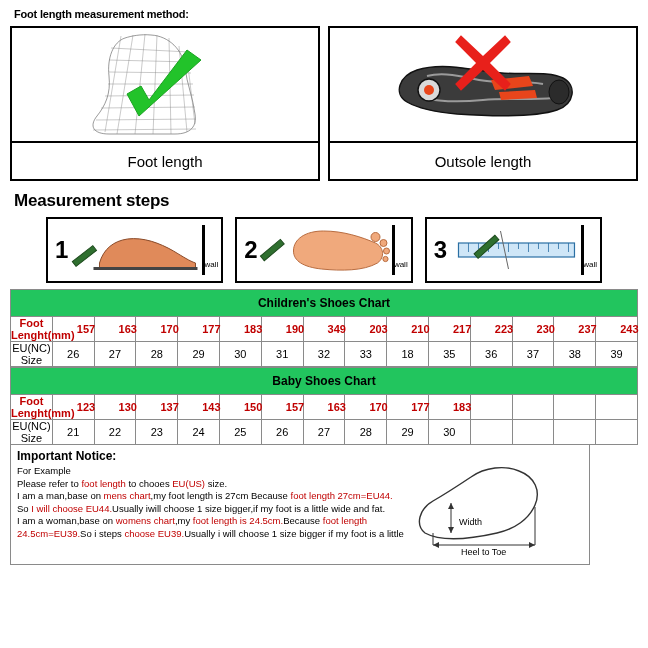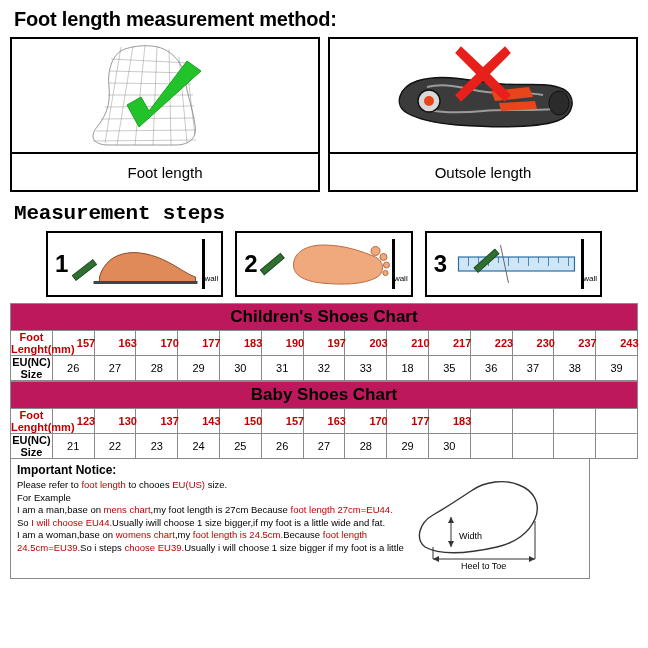--- a/index.html
+++ b/index.html
@@ -8,27 +8,26 @@
     background:#ffffff;
     font-family:"Liberation Sans", sans-serif;
     color:#000;
     overflow:hidden;
     position:relative;
   }
   .wrap{width:648px;height:648px;position:relative;}
 
   
   .h-title{
-    font-size:20px;font-weight:bold;letter-spacing:-0.2px;
+    font-size:11px;font-weight:bold;letter-spacing:-0.2px;
     margin:8px 0 0 14px;
   }
   .h-title2{
-    font-size:21px;font-weight:bold;letter-spacing:-0.2px;
+    font-size:17px;font-weight:bold;letter-spacing:-0.2px;
     margin:10px 0 0 14px;
-    font-family:Liberation Mono, monospace;
   }
 
   
   .method-row{
     display:flex;gap:8px;margin:6px 10px 0 10px;
   }
   .method-cell{
     flex:1;border:2px solid #000;height:155px;position:relative;
     box-sizing:border-box;background:#fff;
   }
@@ -57,24 +56,24 @@
   
   table{border-collapse:collapse;width:628px;margin:6px 10px 0 10px;table-layout:fixed;}
   table td{
     border:1px solid #8a8a8a;
     text-align:center;
     font-size:11px;
     height:22px;
     padding:0;
   }
   .chart-title{
-    background:#be185d;font-weight:bold;font-size:17px;height:26px;
+    background:#22c55e;font-weight:bold;font-size:12px;height:26px;
   }
   .row-head{font-weight:bold;font-size:11px;color:#c00000;}
-  .row-head2{font-weight:bold;font-size:11px;color:#000;}
+  .row-head2{font-weight:normal;font-size:11px;color:#000;}
   .val-red{color:#c00000;font-weight:bold;padding-left:24px;}
   .val-blk{color:#000;text-align:center;}
 
   
   .notice{
     margin:0 10px;border:1px solid #8a8a8a;border-top:none;
     width:580px;box-sizing:border-box;height:120px;position:relative;
     padding:4px 6px 0 6px;
   }
   .notice h4{margin:0 0 2px 0;font-size:12px;font-weight:bold;}
@@ -214,21 +213,21 @@
       <td class="chart-title" colspan="15">Children's Shoes Chart</td>
     </tr>
     <tr id="kids-row1">
       <td class="row-head" style="width:120px">Foot Lenght(mm)</td>
     <td class="val-red">157</td>
           <td class="val-red">163</td>
           <td class="val-red">170</td>
           <td class="val-red">177</td>
           <td class="val-red">183</td>
           <td class="val-red">190</td>
-          <td class="val-red">197</td>
+          <td class="val-red">349</td>
           <td class="val-red">203</td>
           <td class="val-red">210</td>
           <td class="val-red">217</td>
           <td class="val-red">223</td>
           <td class="val-red">230</td>
           <td class="val-red">237</td>
           <td class="val-red">243</td>
         </tr>
     <tr id="kids-row2">
       <td class="row-head2" style="width:120px">EU(NC) Size</td>
@@ -287,24 +286,24 @@
           <td>&nbsp;</td>
           <td>&nbsp;</td>
           <td>&nbsp;</td>
           <td>&nbsp;</td>
         </tr>
   </tbody>
     </table>
 
   <div class="notice">
     <h4>Important Notice:</h4>
+    <p>For Example</p>
     <p>
       <span>Please refer to </span><span class="r">foot length</span><span> to chooes </span><span class="r">EU(US)</span><span> size.</span>
     </p>
-    <p>For Example</p>
     <p>
       <span>I am a man,base on </span><span class="r">mens chart</span><span>,my foot length is 27cm Because </span><span class="r">foot length 27cm=EU44.</span>
     </p>
     <p>
       <span>So </span><span class="r">I will choose EU44.</span><span>Usually iwill choose 1 size bigger,if my foot is a little wide and fat.</span>
     </p>
     <p>
       <span>I am a woman,base on </span><span class="r">womens chart</span><span>,my </span><span class="r">foot length is 24.5cm.</span><span>Because </span><span class="r">foot length</span>
     </p>
     <p>

